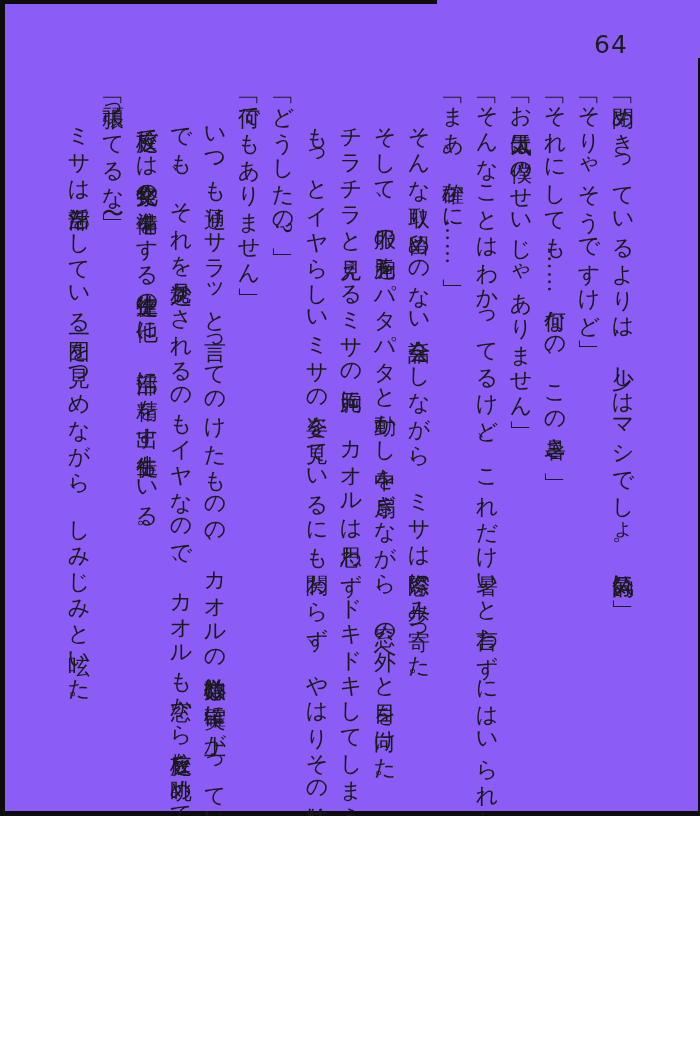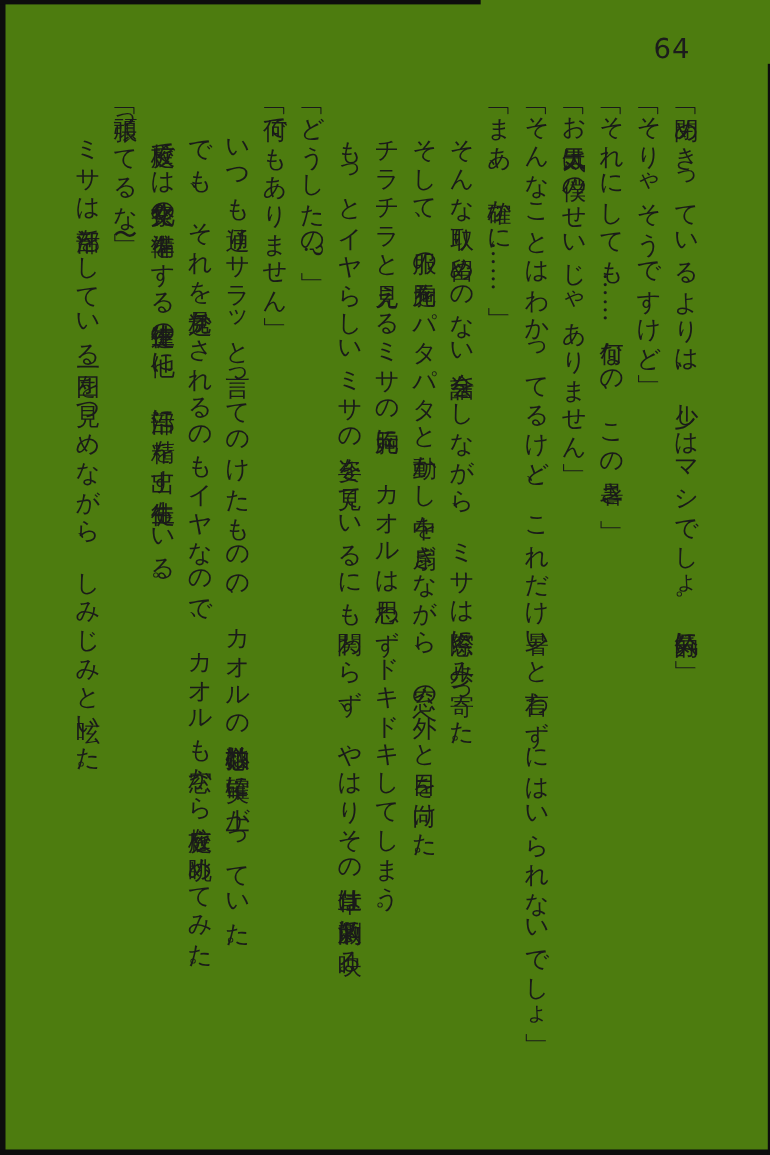--- a/index.html
+++ b/index.html
@@ -3,22 +3,22 @@
 <meta charset="utf-8">
 <style>
   html, body {
     margin: 0;
     padding: 0;
     background: #ffffff;
   }
   .page {
     position: relative;
     width: 700px;
-    height: 1050px;
-    background: #4d7c0f;
+    height: 816px;
+    background: #8b5cf6;
     overflow: hidden;
     font-family: "DejaVu Serif", "Liberation Serif", serif;
   }
   
   .edge { position: absolute; background: #0d0d0d; }
   .edge-left   { left: 0; top: 0; width: 5px; height: 1050px; }
   .edge-top    { left: 0; top: 0; width: 437px; height: 4px; }
   .edge-bottom { left: 0; bottom: 0; width: 700px; height: 5px; }
   .edge-right  { right: 0; top: 58px; width: 2px; height: 992px; }
 

